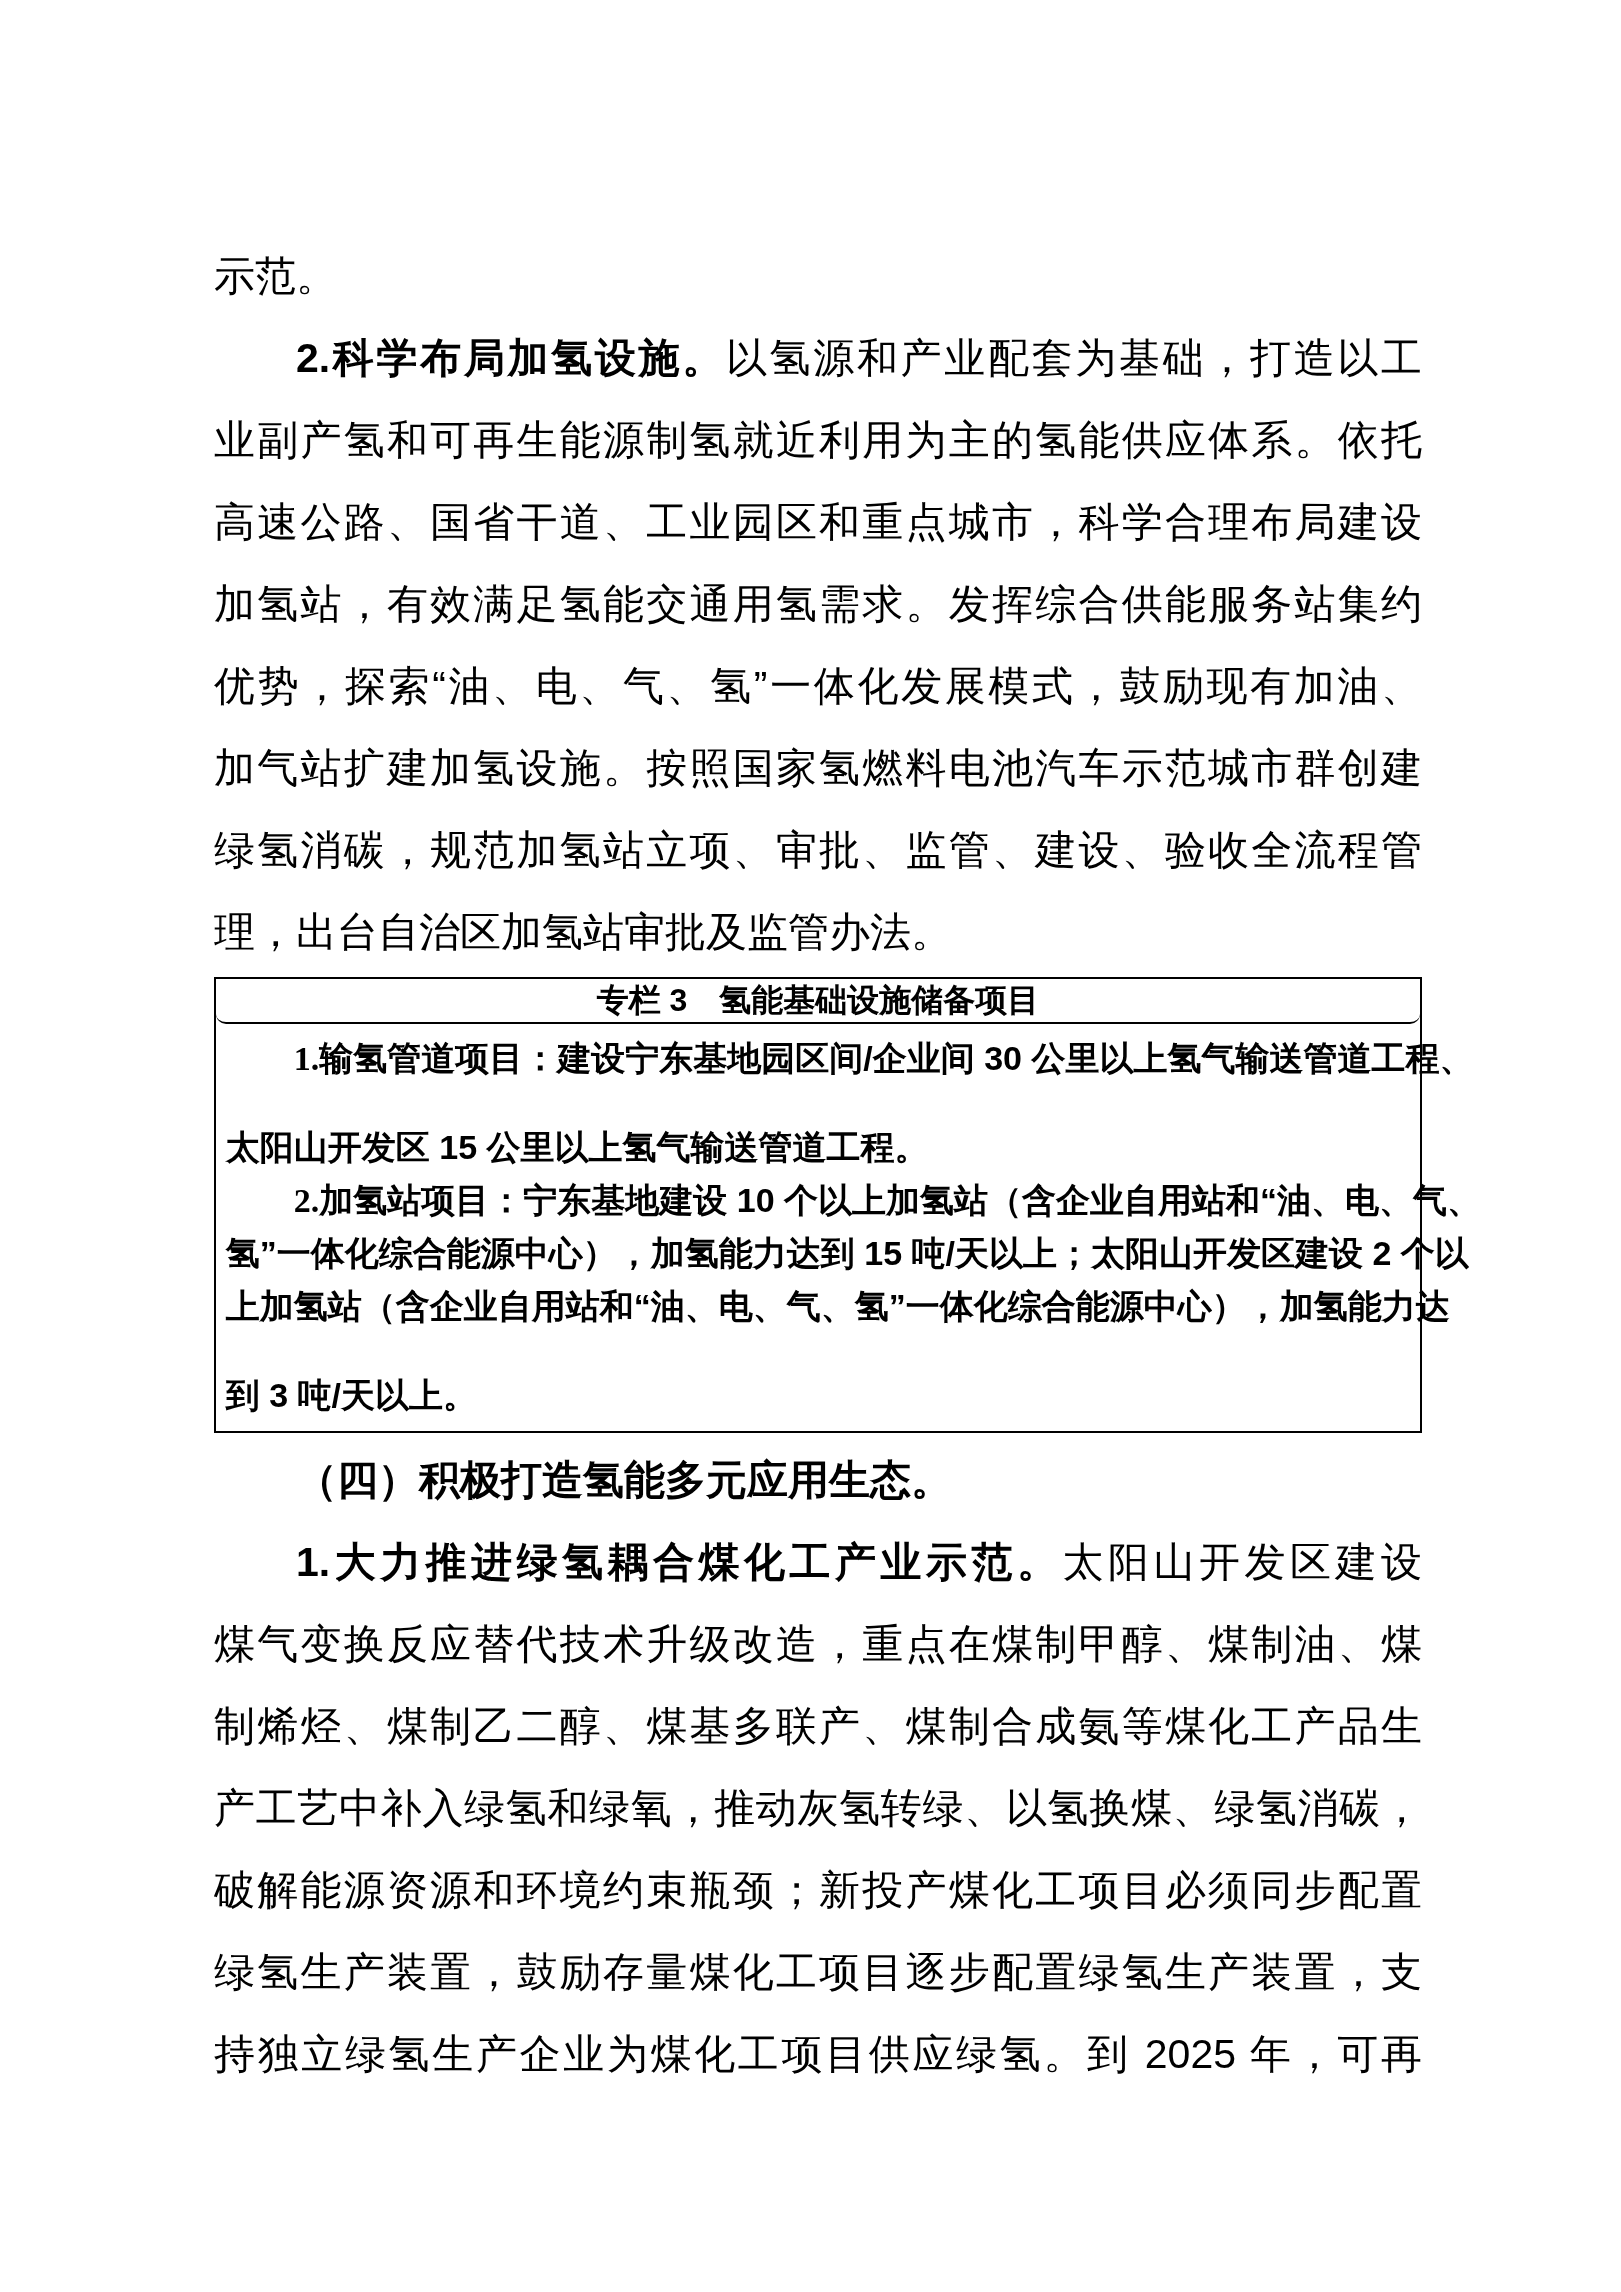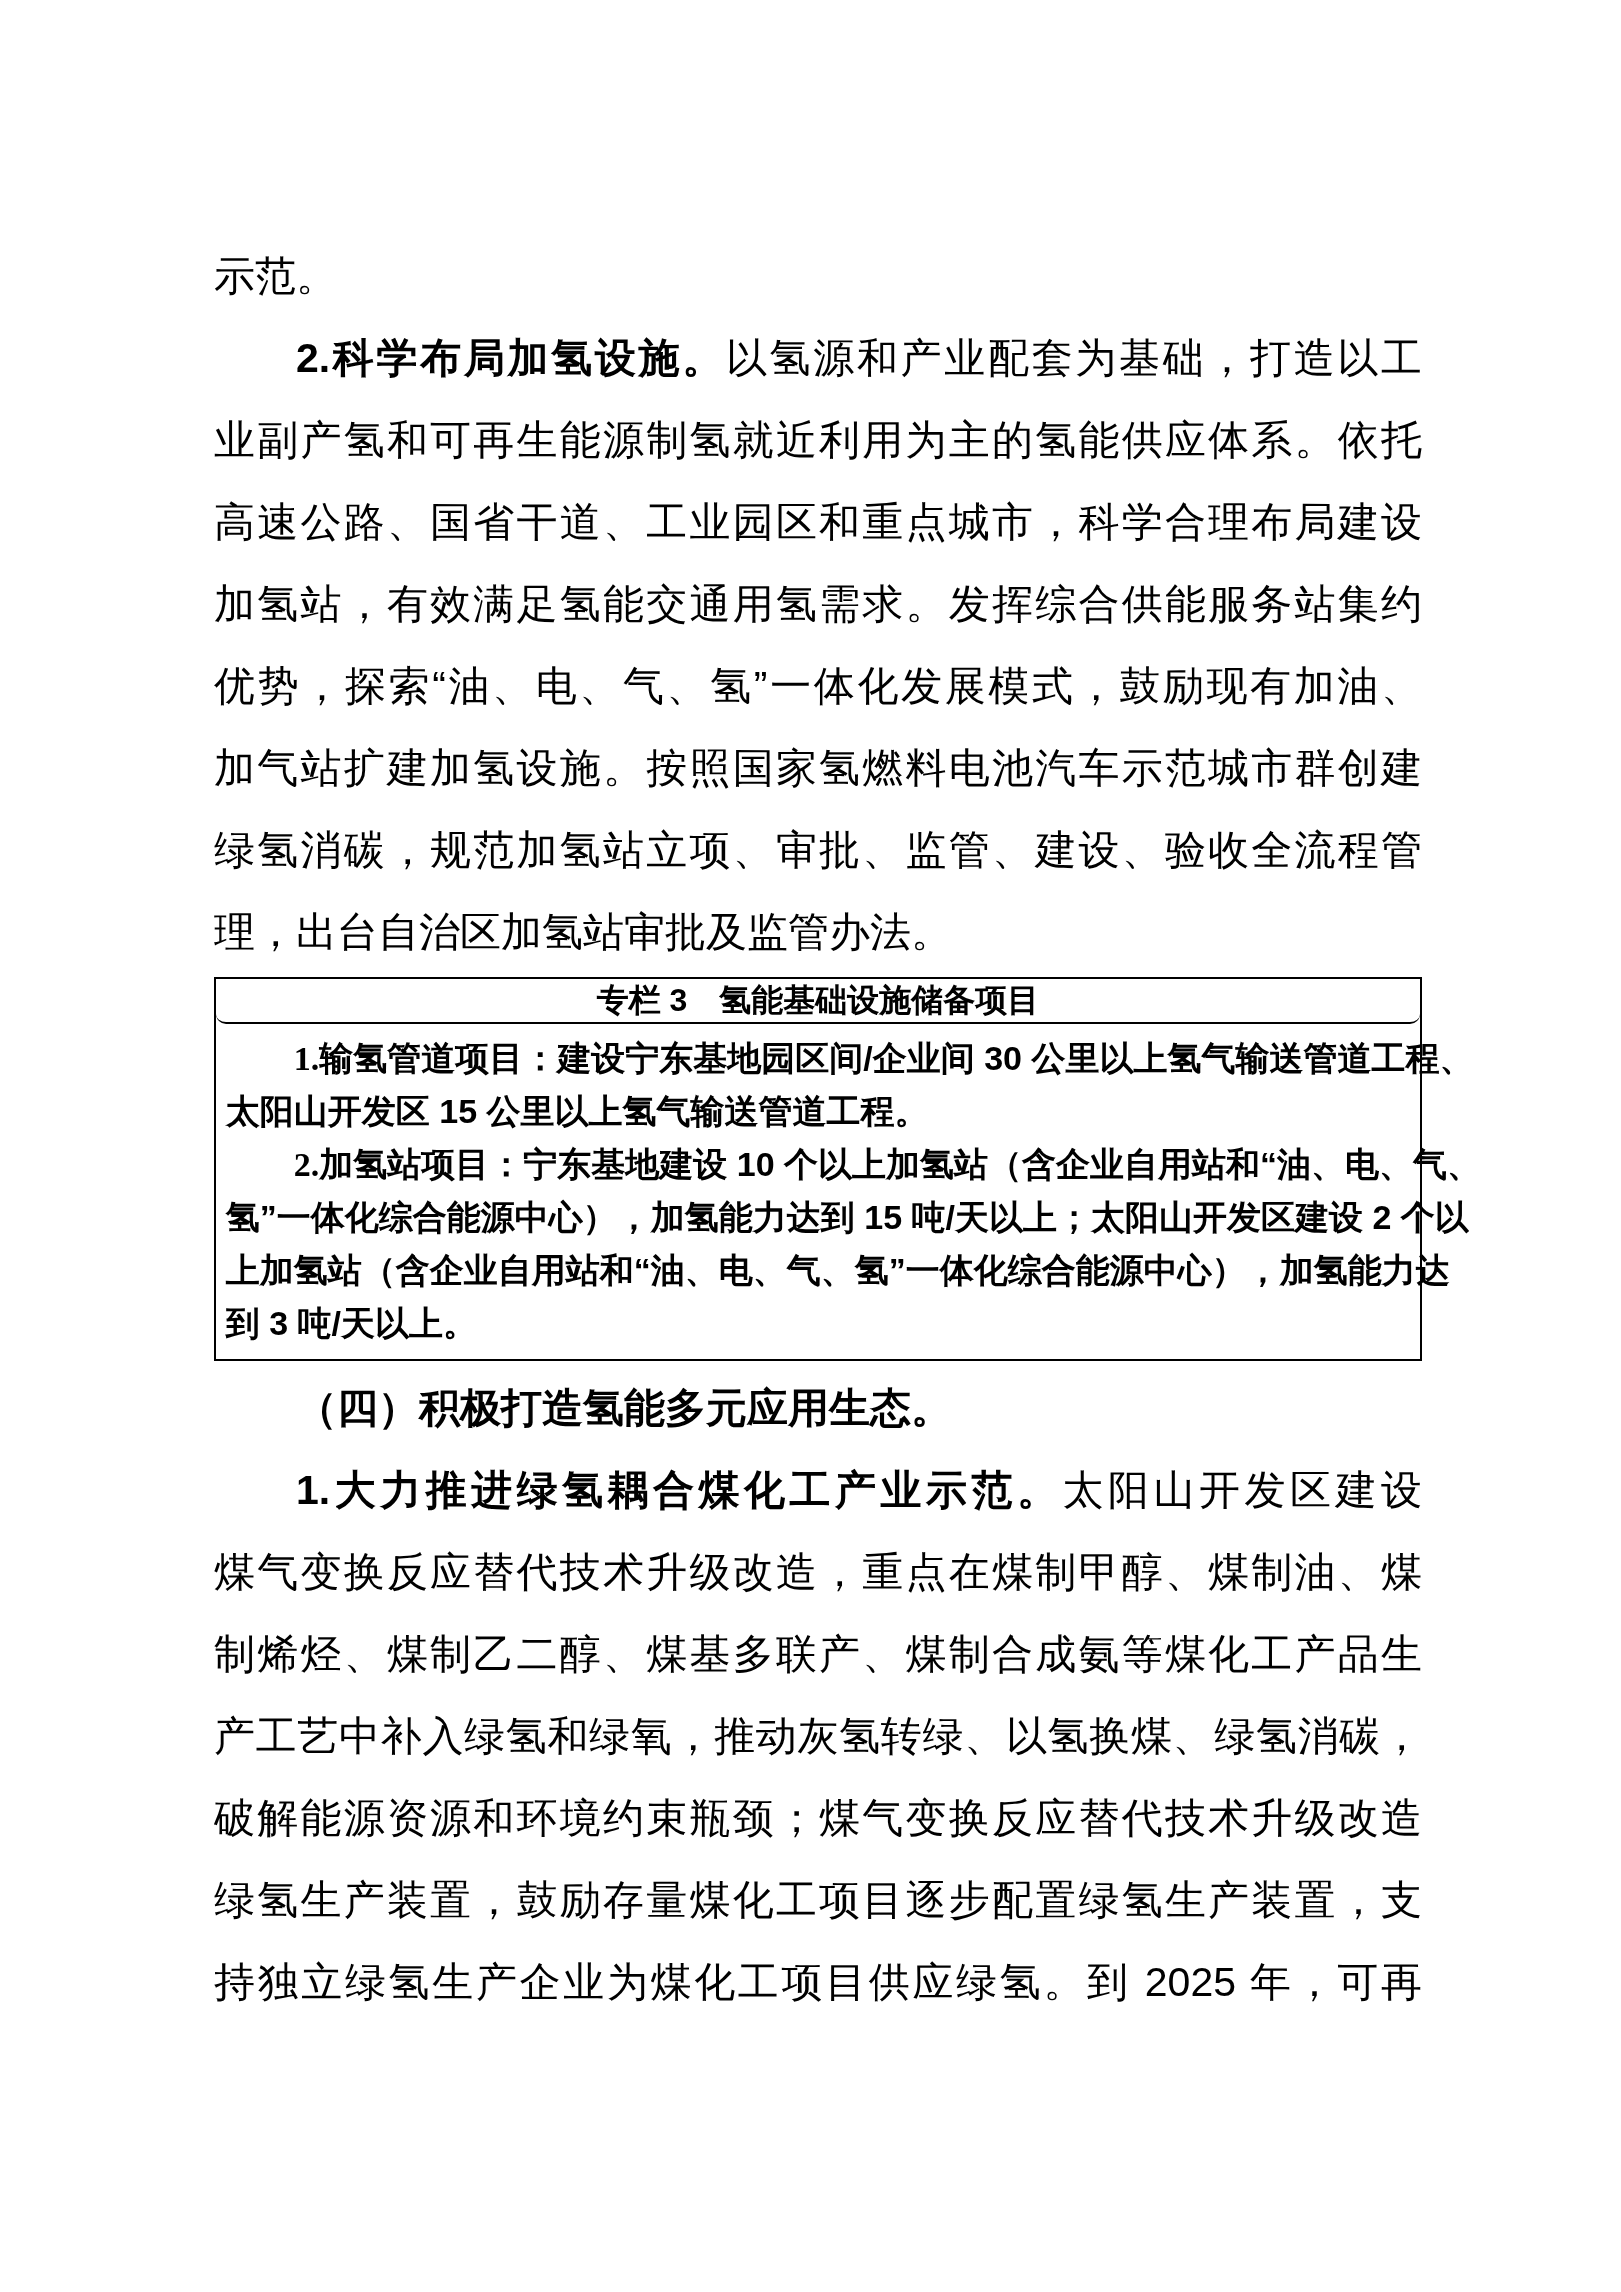--- a/index.html
+++ b/index.html
@@ -63,20 +63,21 @@
   .box-line {
     font-size: 34px;
     line-height: 53px;
     text-align: justify;
     text-align-last: justify;
     white-space: nowrap;
   }
   .box-line.short {
     text-align: right;
     text-align-last: left;
+    margin-top: 36px;
   }
   .box-line .bold { font-weight: bold; }
   .section4-gap { height: 5.9px; }
 </style>
 </head>
 <body>
 
 <div class="page">
   <div class="content">
 
@@ -120,19 +121,19 @@
     <div class="section4-gap"></div>
 
     <div class="line short indent kai-heading">（四）积极打造氢能多元应用生态。</div>
 
     <div class="line indent">
       <span class="bold">1.大力推进绿氢耦合煤化工产业示范。</span><span>太阳山开发区建设</span>
     </div>
     <div class="line">煤气变换反应替代技术升级改造，重点在煤制甲醇、煤制油、煤</div>
     <div class="line">制烯烃、煤制乙二醇、煤基多联产、煤制合成氨等煤化工产品生</div>
     <div class="line">产工艺中补入绿氢和绿氧，推动灰氢转绿、以氢换煤、绿氢消碳，</div>
-    <div class="line">破解能源资源和环境约束瓶颈；煤气变换反应替代技术升级改造</div>
+    <div class="line">破解能源资源和环境约束瓶颈；新投产煤化工项目必须同步配置</div>
     <div class="line">绿氢生产装置，鼓励存量煤化工项目逐步配置绿氢生产装置，支</div>
     <div class="line">持独立绿氢生产企业为煤化工项目供应绿氢。到 2025 年，可再</div>
 
   </div>
 </div>
 
 
 </body></html>

